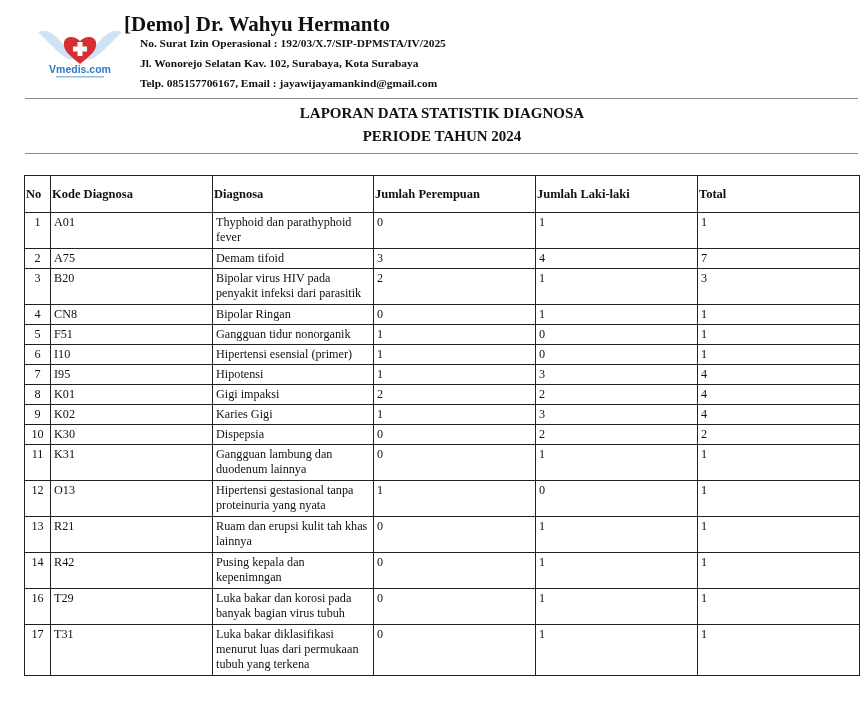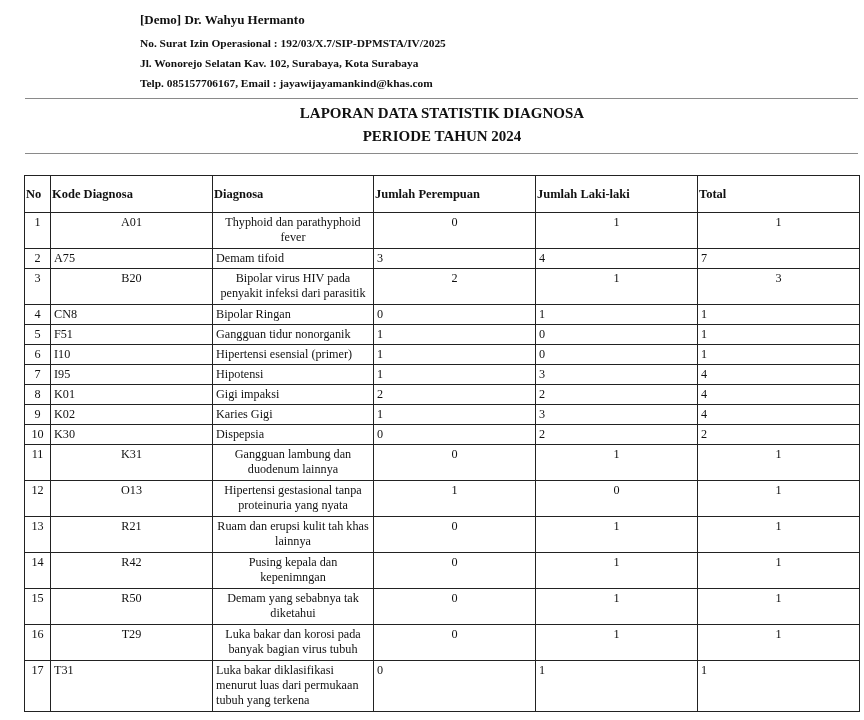--- a/index.html
+++ b/index.html
@@ -3,21 +3,21 @@
   <meta charset="utf-8">
   <style>
     html, body { margin: 0; padding: 0; background: #ffffff; }
     body {
       width: 864px; height: 720px; overflow: hidden; position: relative;
       font-family: "Liberation Serif", "DejaVu Serif", serif; color: #111;
     }
     .letterhead { position: absolute; left: 0; top: 0; width: 864px; height: 98px; }
     .logo { position: absolute; left: 36px; top: 24px; width: 88px; height: 56px; }
     .logo svg { display: block; }
-    .clinic-name { position: absolute; left: 140px; top: 12px; font-size: 13px; font-weight: bold; white-space: nowrap; }
+    .clinic-name { position: absolute; left: 124px; top: 12px; font-size: 21px; font-weight: bold; white-space: nowrap; }
     .clinic-line { position: absolute; left: 140px; font-size: 11.4px; font-weight: bold; white-space: nowrap; text-align: right; }
     .line-permit { top: 37px; }
     .line-address { top: 57px; }
     .line-contact { top: 77px; }
     .rule { position: absolute; left: 25px; width: 833px; height: 0; border-top: 1.5px solid #8a8a8a; }
     .rule-top { top: 98px; }
     .rule-bottom { top: 153px; }
     .report-title { position: absolute; left: 0; width: 884px; text-align: center; font-size: 15px; font-weight: bold; white-space: nowrap; }
     .title-1 { top: 105px; }
     .title-2 { top: 128px; }
@@ -30,31 +30,42 @@
     table.diag th, table.diag td { border: 1.5px solid #222; vertical-align: top; }
     table.diag th { height: 34px; vertical-align: middle; font-weight: bold; text-align: left; font-size: 12.5px; }
     table.diag td { padding: 2px 3px 2px 3px; }
     table.diag td.no { text-align: center; padding-left: 0; padding-right: 0; }
     col.c-no { width: 26px; }
     col.c-kode { width: 162px; }
     col.c-diag { width: 161px; }
     col.c-p { width: 162px; }
     col.c-l { width: 162px; }
     col.c-t { width: 162px; }
-    tr.two td { height: 31px; text-align: center; }
+    tr.two td { height: 31px; }
     tr.three td { height: 46px; }
   </style>
 </head>
 <body>
 
 <div class="letterhead">
+  <div class="logo">
+    <svg width="88" height="56" viewBox="0 0 88 56">
+      <path d="M2 8 C10 4 20 10 28 22 C32 28 36 30 40 31 L36 36 C28 34 20 26 14 20 C10 16 6 12 2 8 Z" fill="#cfe2f3"></path>
+      <path d="M86 8 C78 4 68 10 60 22 C56 28 52 30 48 31 L52 36 C60 34 68 26 74 20 C78 16 82 12 86 8 Z" fill="#cfe2f3"></path>
+      <path d="M44 40 C36 33 26 27 28 18 C29.5 12 38 11 44 17 C50 11 58.5 12 60 18 C62 27 52 33 44 40 Z" fill="#d62f33"></path>
+      <rect x="41.5" y="18" width="5" height="14" fill="#ffffff"></rect>
+      <rect x="37" y="22.5" width="14" height="5" fill="#ffffff"></rect>
+      <text x="44" y="49" text-anchor="middle" font-family="Liberation Sans, sans-serif" font-size="10.5" font-weight="bold" fill="#2f79c2">Vmedis.com</text>
+      <rect x="20" y="52" width="48" height="1.5" fill="#9bb9d9"></rect>
+    </svg>
+  </div>
   <div class="clinic-name">[Demo] Dr. Wahyu Hermanto</div>
   <div class="clinic-line line-permit">No. Surat Izin Operasional : 192/03/X.7/SIP-DPMSTA/IV/2025</div>
   <div class="clinic-line line-address">Jl. Wonorejo Selatan Kav. 102, Surabaya, Kota Surabaya</div>
-  <div class="clinic-line line-contact">Telp. 085157706167, Email : jayawijayamankind@khas.com</div>
+  <div class="clinic-line line-contact">Telp. 085157706167, Email : jayawijayamankind@gmail.com</div>
 </div>
 
 <div class="rule rule-top"></div>
 <div class="report-title title-1">LAPORAN DATA STATISTIK DIAGNOSA</div>
 <div class="report-title title-2">PERIODE TAHUN 2024</div>
 <div class="rule rule-bottom"></div>
 
 <table class="diag">
   <colgroup>
     <col class="c-no">
@@ -181,28 +192,20 @@
       </tr>
       <tr class="two">
         <td class="no">14</td>
         <td>R42</td>
         <td>Pusing kepala dan kepenimngan</td>
         <td>0</td>
         <td>1</td>
         <td>1</td>
       </tr>
       <tr class="two">
-        <td class="no">15</td>
-        <td>R50</td>
-        <td>Demam yang sebabnya tak diketahui</td>
-        <td>0</td>
-        <td>1</td>
-        <td>1</td>
-      </tr>
-      <tr class="two">
         <td class="no">16</td>
         <td>T29</td>
         <td>Luka bakar dan korosi pada banyak bagian virus tubuh</td>
         <td>0</td>
         <td>1</td>
         <td>1</td>
       </tr>
       <tr class="three">
         <td class="no">17</td>
         <td>T31</td>

